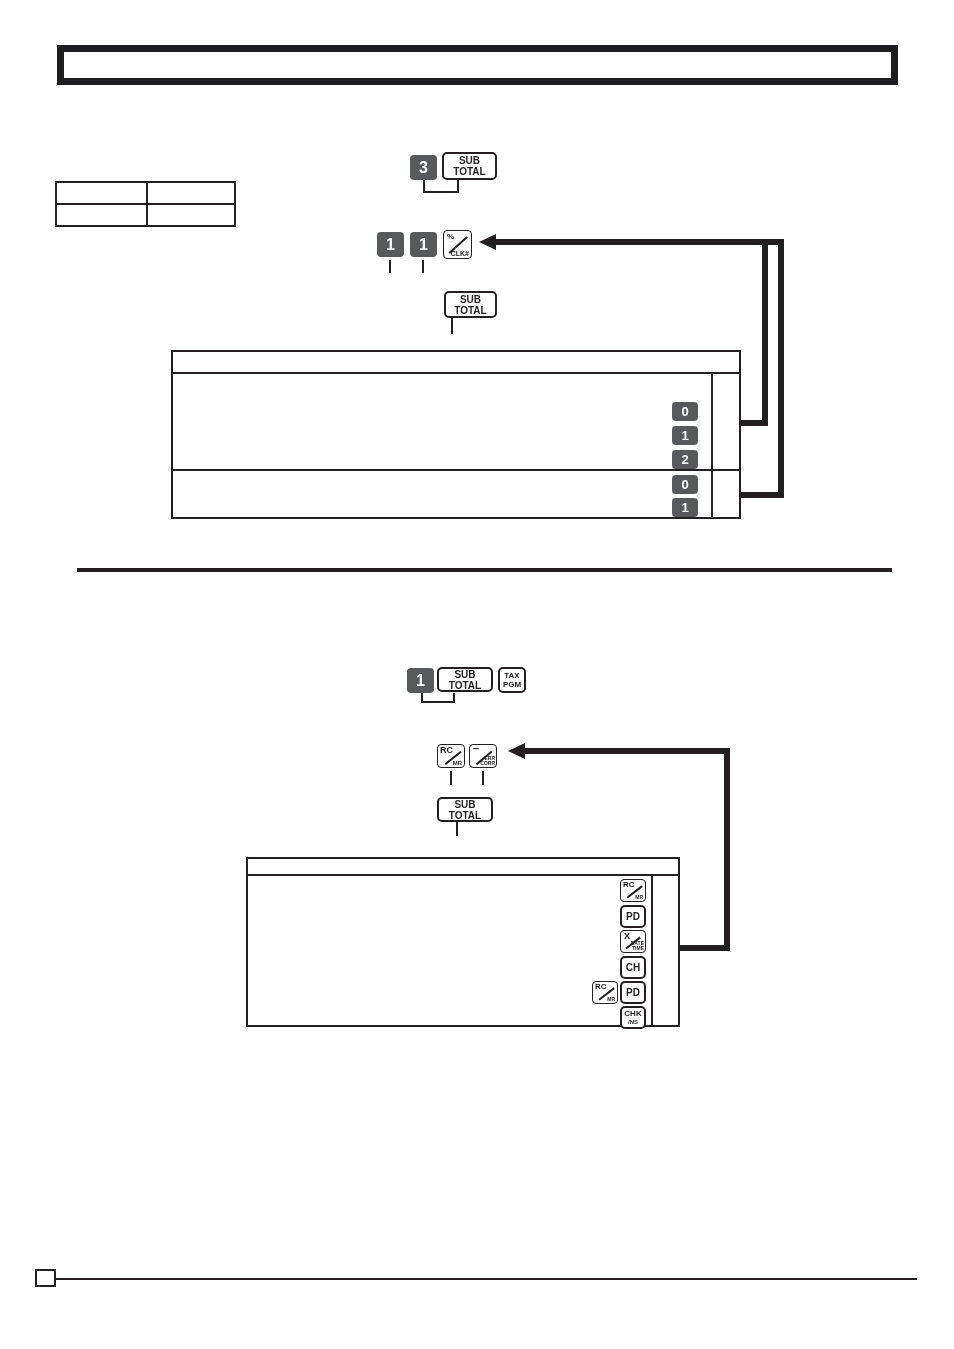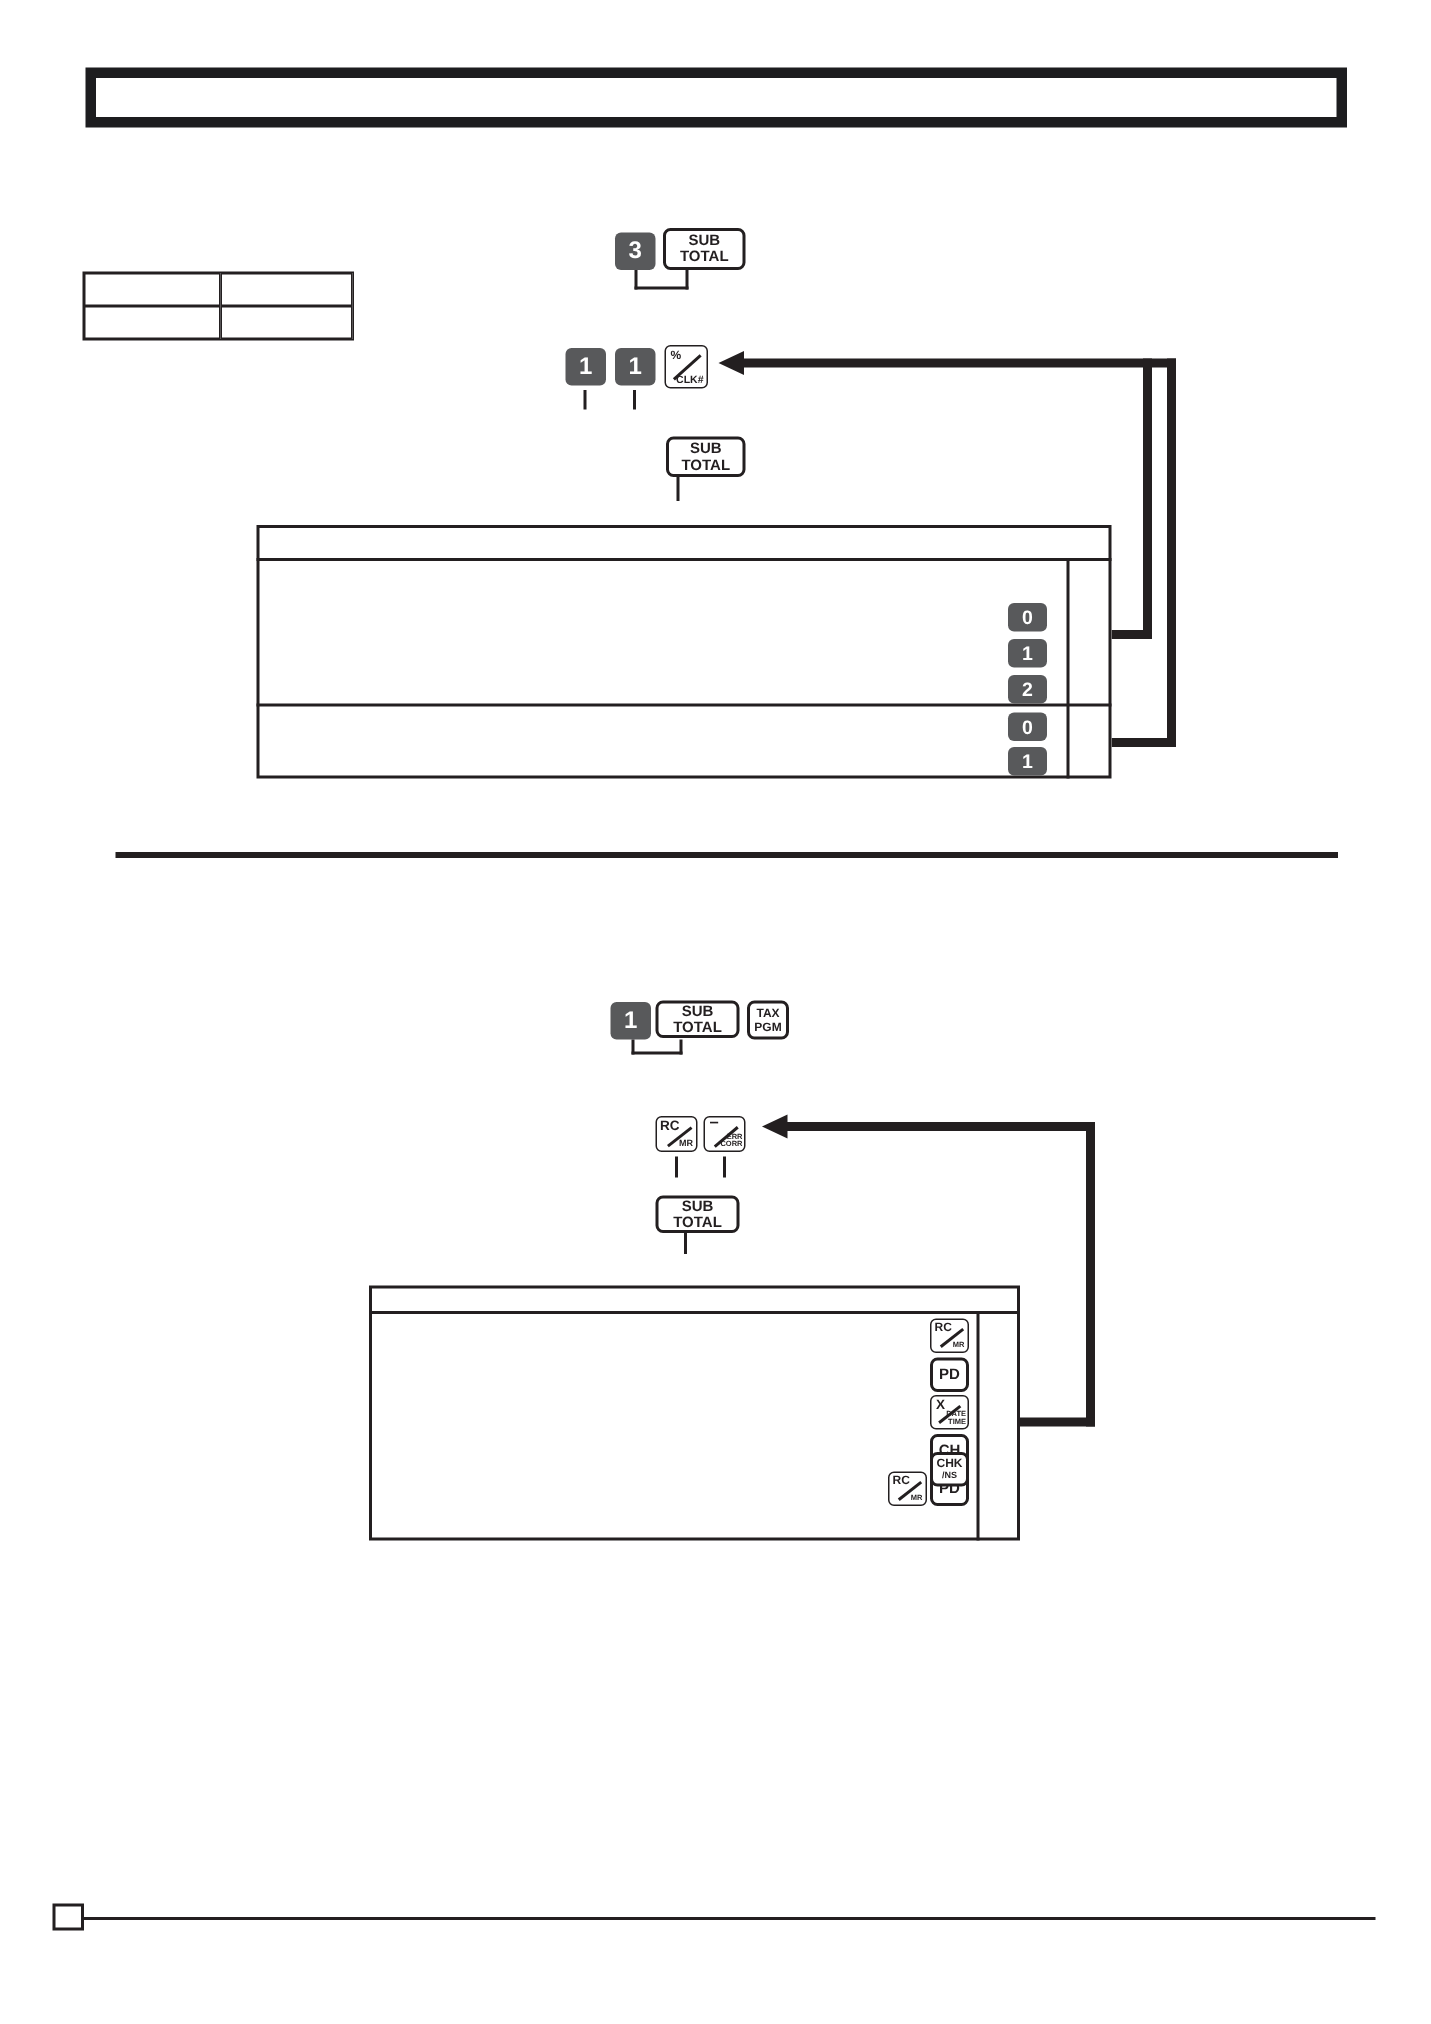--- a/index.html
+++ b/index.html
@@ -199,21 +199,21 @@
   <span>CH</span>
 </div>
 <div class="slashkey" style="left:592px;top:981px;width:26px;height:23px;">
   <span class="sk-top" style="top:0px;left:2px;font-size:8px;">RC</span>
   <span class="sk-slash" style="left:4px;top:11px;width:19px;transform:rotate(-38deg);"></span>
   <span class="sk-bot" style="bottom:1px;right:2px;font-size:5px;">MR</span>
 </div>
 <div class="key-white" style="left:620px;top:981px;width:26px;height:23px;font-size:10px;">
   <span>PD</span>
 </div>
-<div class="key-white" style="left:620px;top:968px;width:26px;height:23px;font-size:8px;line-height:8px;text-align:right;">
+<div class="key-white" style="left:620px;top:1006px;width:26px;height:23px;font-size:8px;line-height:8px;text-align:right;">
   <span>CHK</span>
   <span style="font-size:6px;">/NS</span>
 </div>
 
 <div class="pagenum-box">
   <span></span>
 </div>
 <div class="line" style="left:56px;top:1278px;width:861px;height:2px;"></div>
 
 </body></html>

